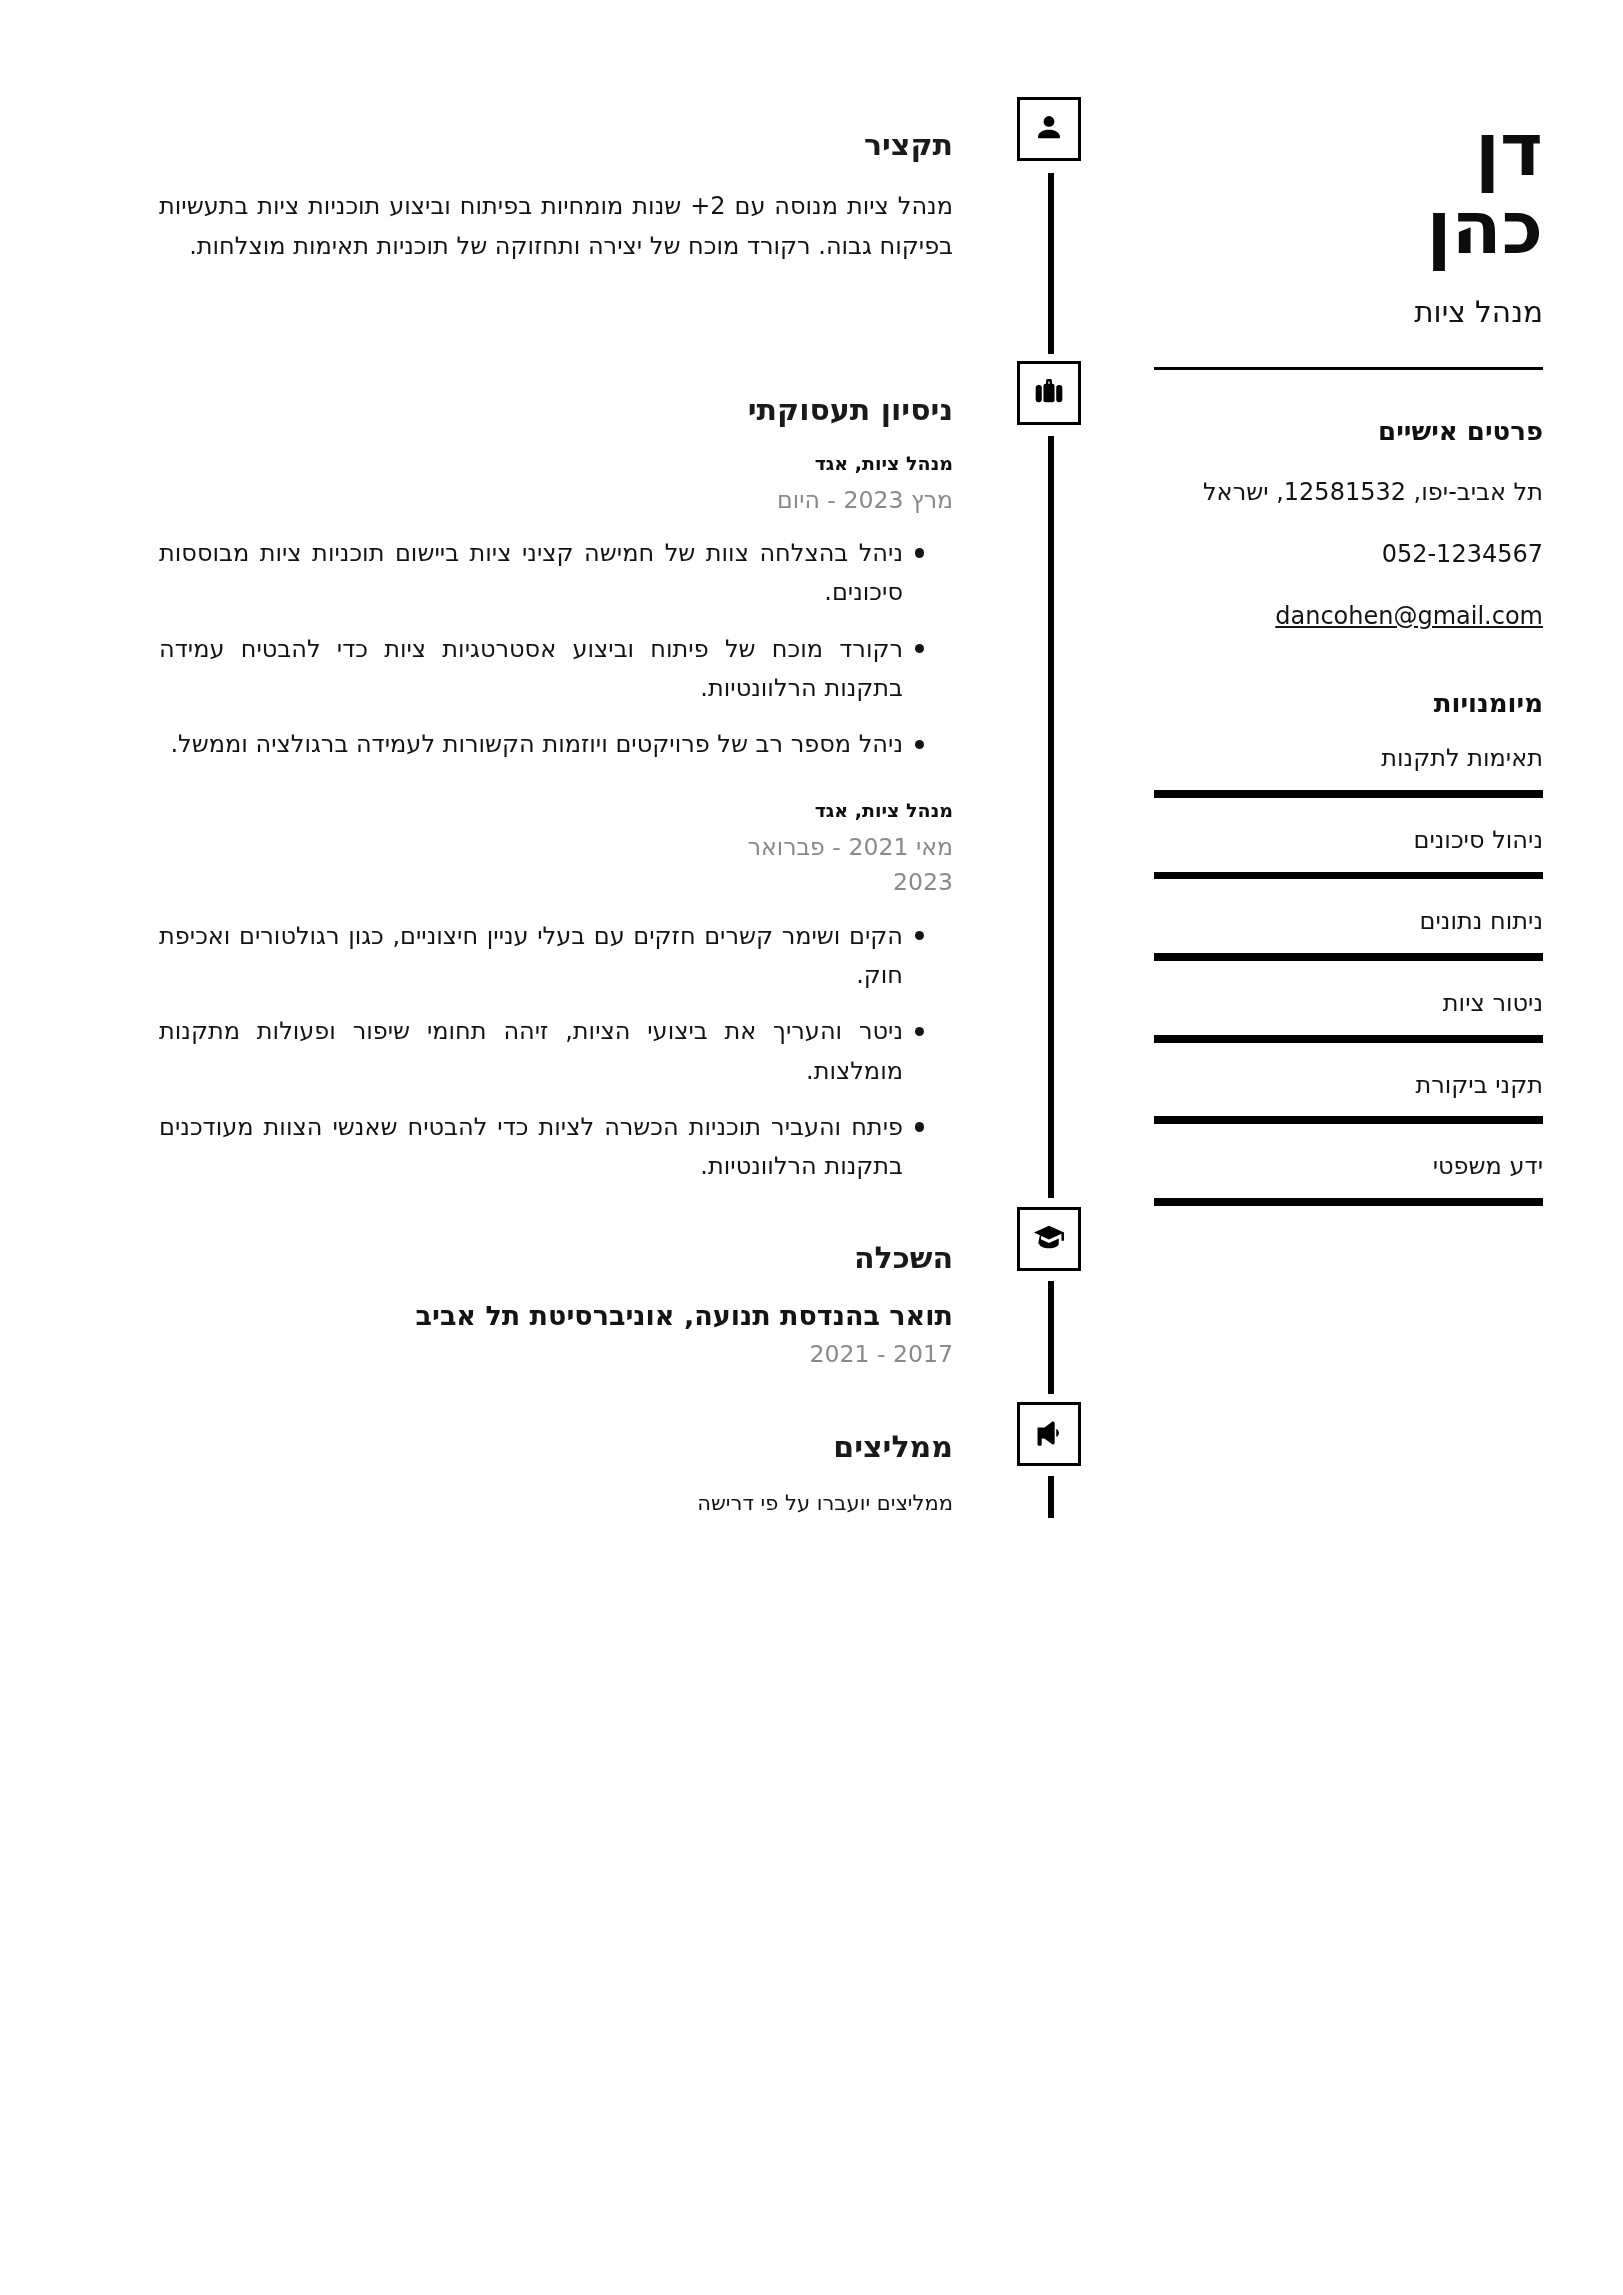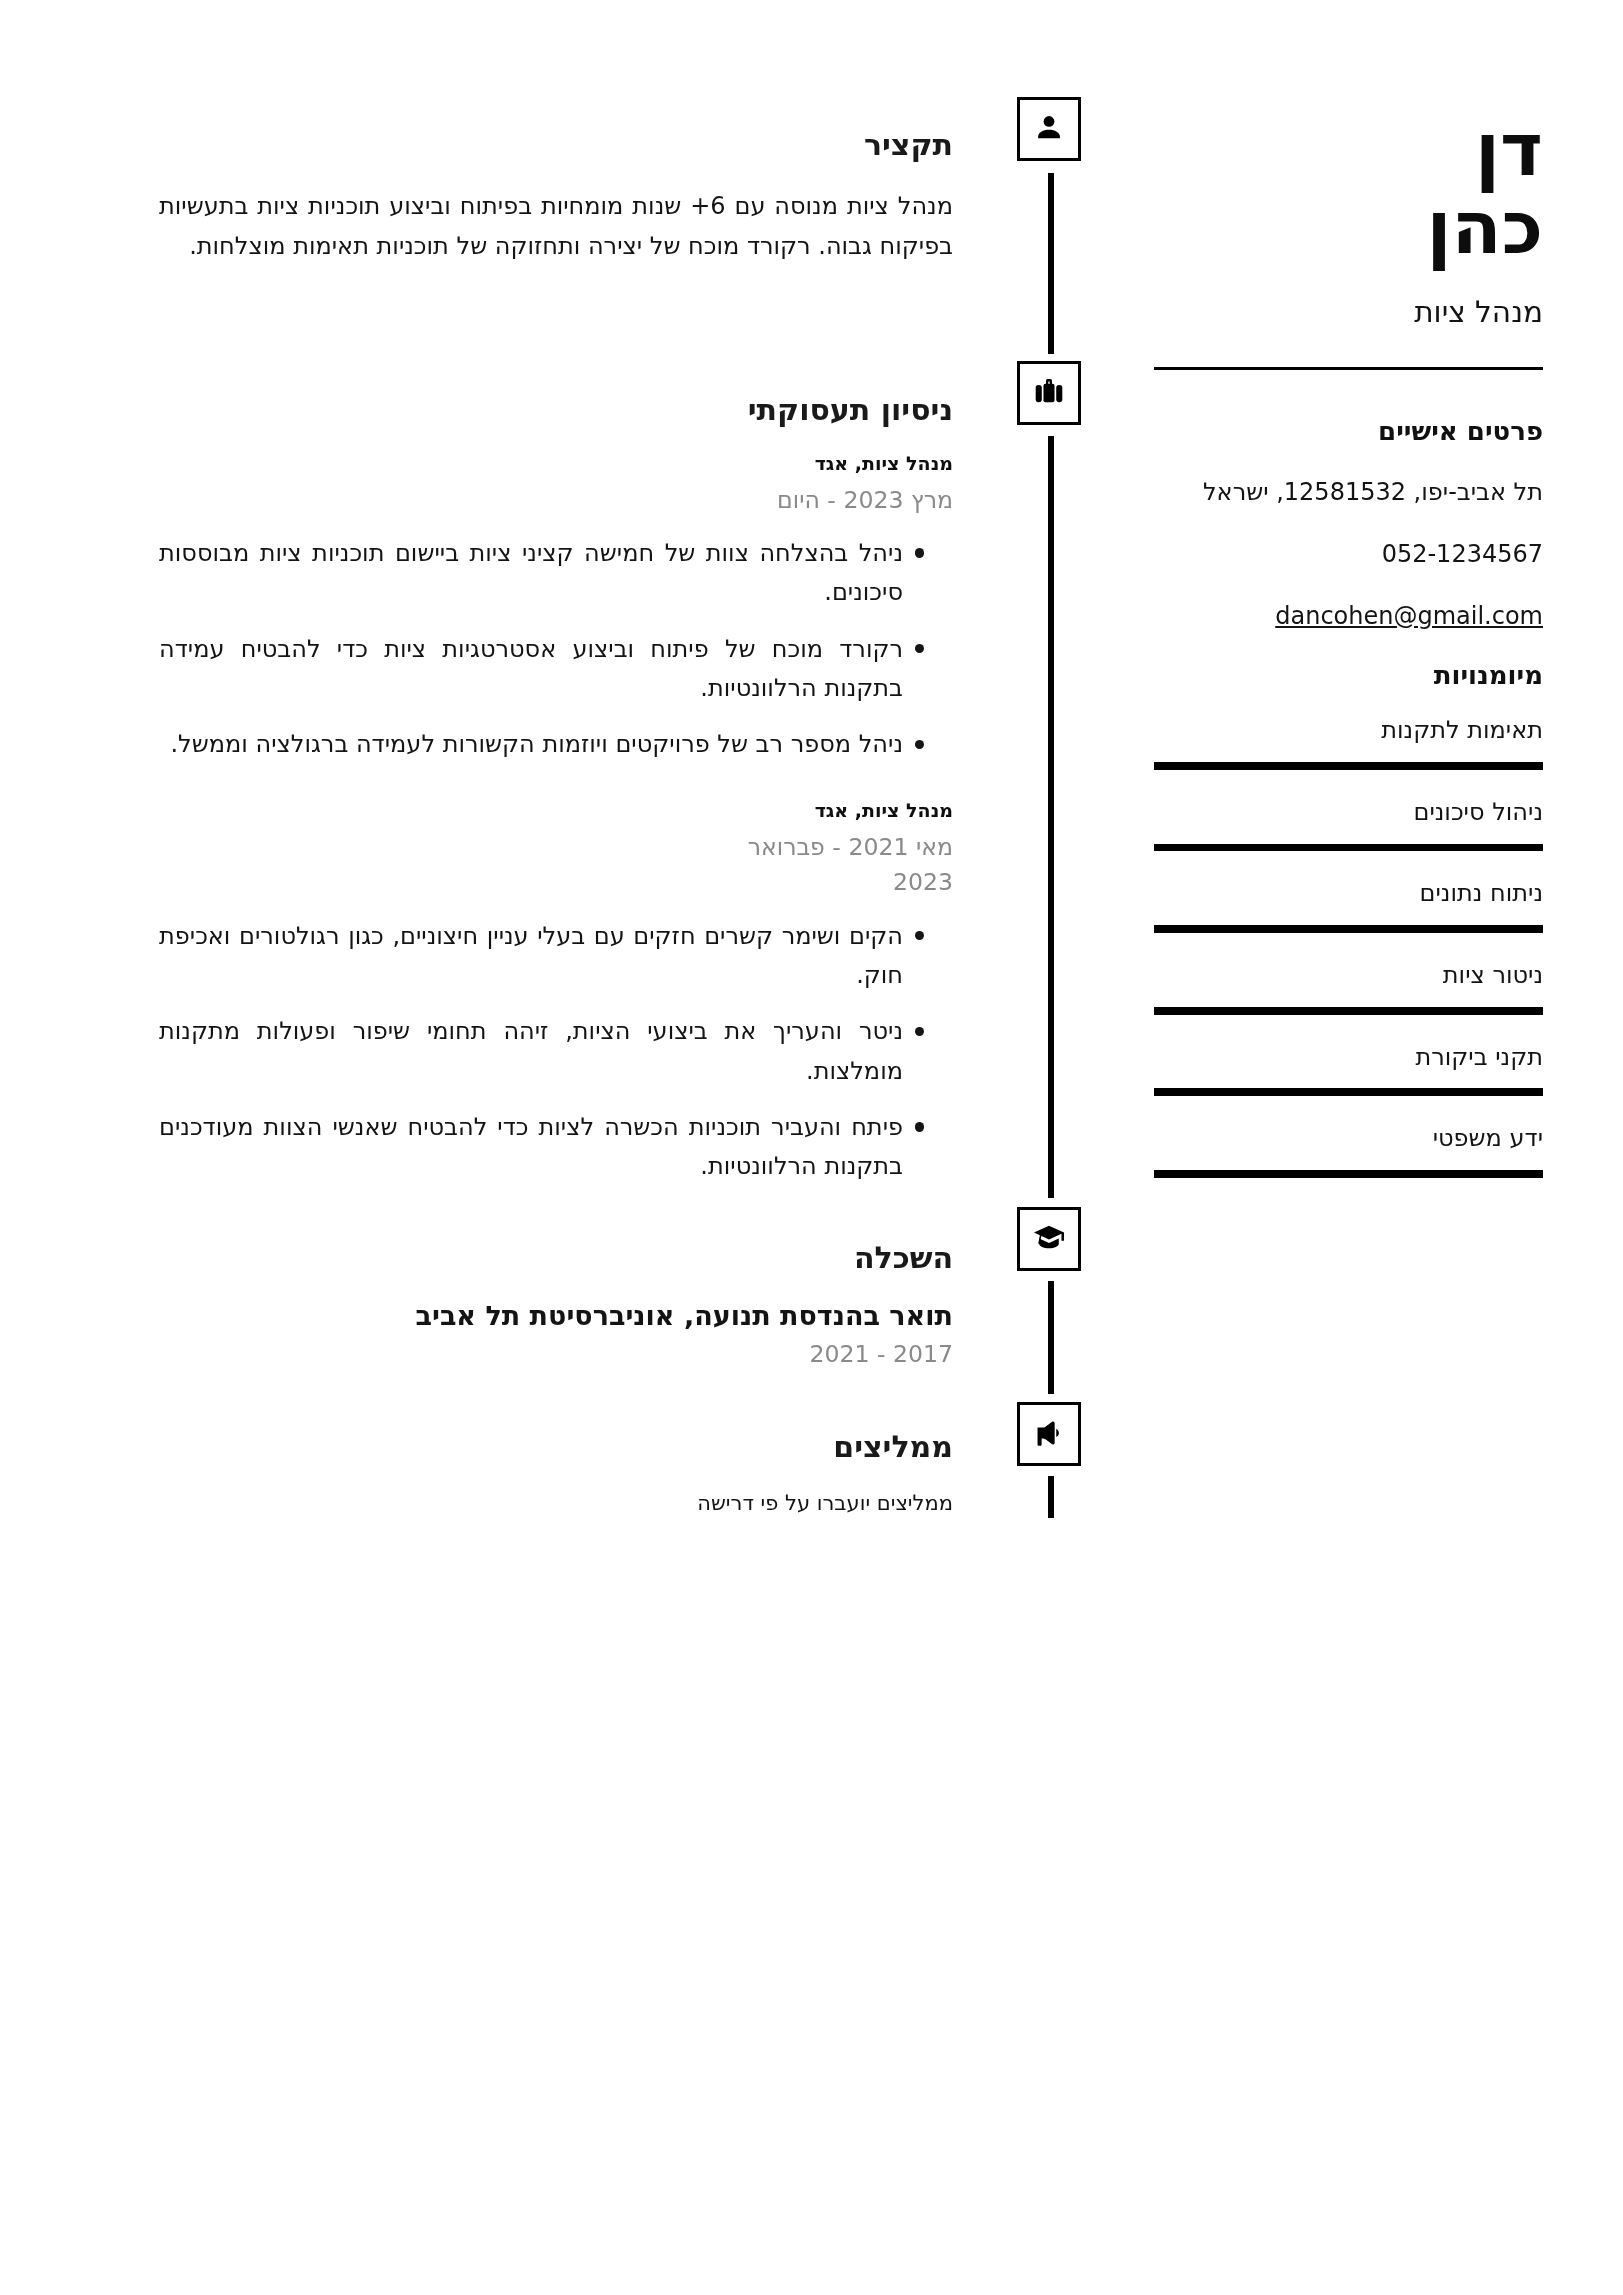--- a/index.html
+++ b/index.html
@@ -14,21 +14,21 @@
   }
   
   .sidebar{position:absolute;top:0;right:80px;width:389px;}
   .name{font-size:73px;font-weight:600;line-height:1.07;margin-top:111px;color:#0d0d0d;}
   .subtitle{font-size:29.5px;font-weight:400;margin-top:27.5px;color:#141414;}
   .rule{border:0;border-top:3.3px solid #000;margin:38px 0 0 0;width:100%;}
   .side-heading{font-size:26px;font-weight:700;color:#111;}
   .personal-heading{margin-top:46px;}
   .contact-line{font-size:24px;margin-top:31px;line-height:1.3;}
   .email-link{color:inherit;text-decoration:underline;cursor:pointer;}
-  .skills-heading{margin-top:28px;}
+  .skills-heading{margin-top:56px;}
   .skill{margin-top:28px;}
   .skill-first{margin-top:22px;}
   .skill-label{font-size:24px;}
   .skill-bar{height:7.9px;background:#000;margin-top:17.7px;width:100%;}
   
   .timeline-seg{position:absolute;left:1048px;width:5.9px;background:#000;}
   .seg1{top:173px;height:181px;}
   .seg2{top:436px;height:762px;}
   .seg3{top:1281px;height:113px;}
   .seg4{top:1476px;height:42px;}
@@ -113,21 +113,21 @@
     <span>
       <svg viewBox="0 0 24 24">
         <path d="M4.2 8.2h3.2c.9 0 1.4-.1 2.1-.6l4.5-3.4c.8-.6 2-.1 2 1v13.6c0 1.1-1.2 1.6-2 1l-4.5-3.4c-.7-.5-1.2-.6-2.1-.6h-.6v4.3c0 .5-.4.9-.9.9H4.8a.9.9 0 0 1-.9-.9V8.2z"></path>
         <path d="M17.1 9.2c1.1.4 1.9 1.5 1.9 2.8s-.8 2.4-1.9 2.8z"></path>
       </svg>
     </span>
   </div>
 
   <section class="sec sec-summary">
     <h2 class="section-title">תקציר</h2>
-    <p class="summary-text">מנהל ציות מנוסה עם 6+ שנות מומחיות בפיתוח וביצוע תוכניות ציות בתעשיות בפיקוח גבוה. רקורד מוכח של יצירה ותחזוקה של תוכניות תאימות מוצלחות.</p>
+    <p class="summary-text">מנהל ציות מנוסה עם 2+ שנות מומחיות בפיתוח וביצוע תוכניות ציות בתעשיות בפיקוח גבוה. רקורד מוכח של יצירה ותחזוקה של תוכניות תאימות מוצלחות.</p>
   </section>
 
   <section class="sec sec-experience">
     <h2 class="section-title">ניסיון תעסוקתי</h2>
 
     <div class="job">
       <div class="job-title">מנהל ציות, אגד</div>
       <div class="job-dates">מרץ 2023 - היום</div>
       <ul class="bullets">
         <li>ניהל בהצלחה צוות של חמישה קציני ציות ביישום תוכניות ציות מבוססות סיכונים.</li>

